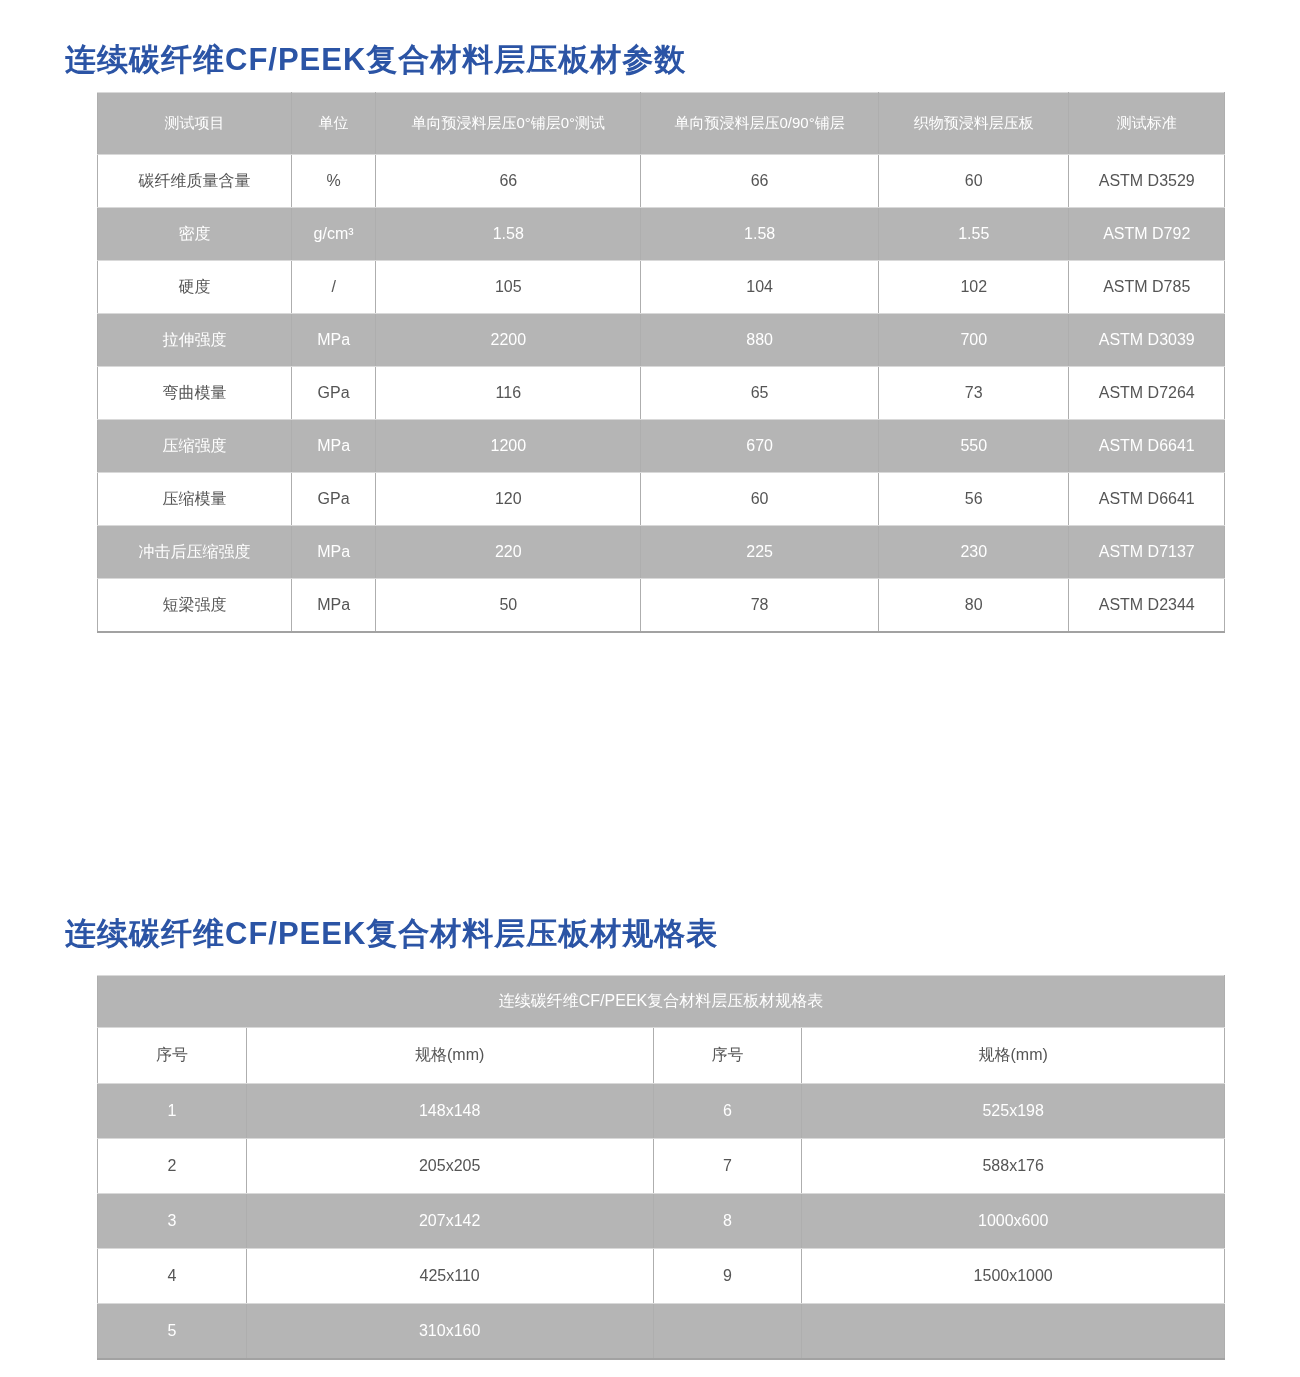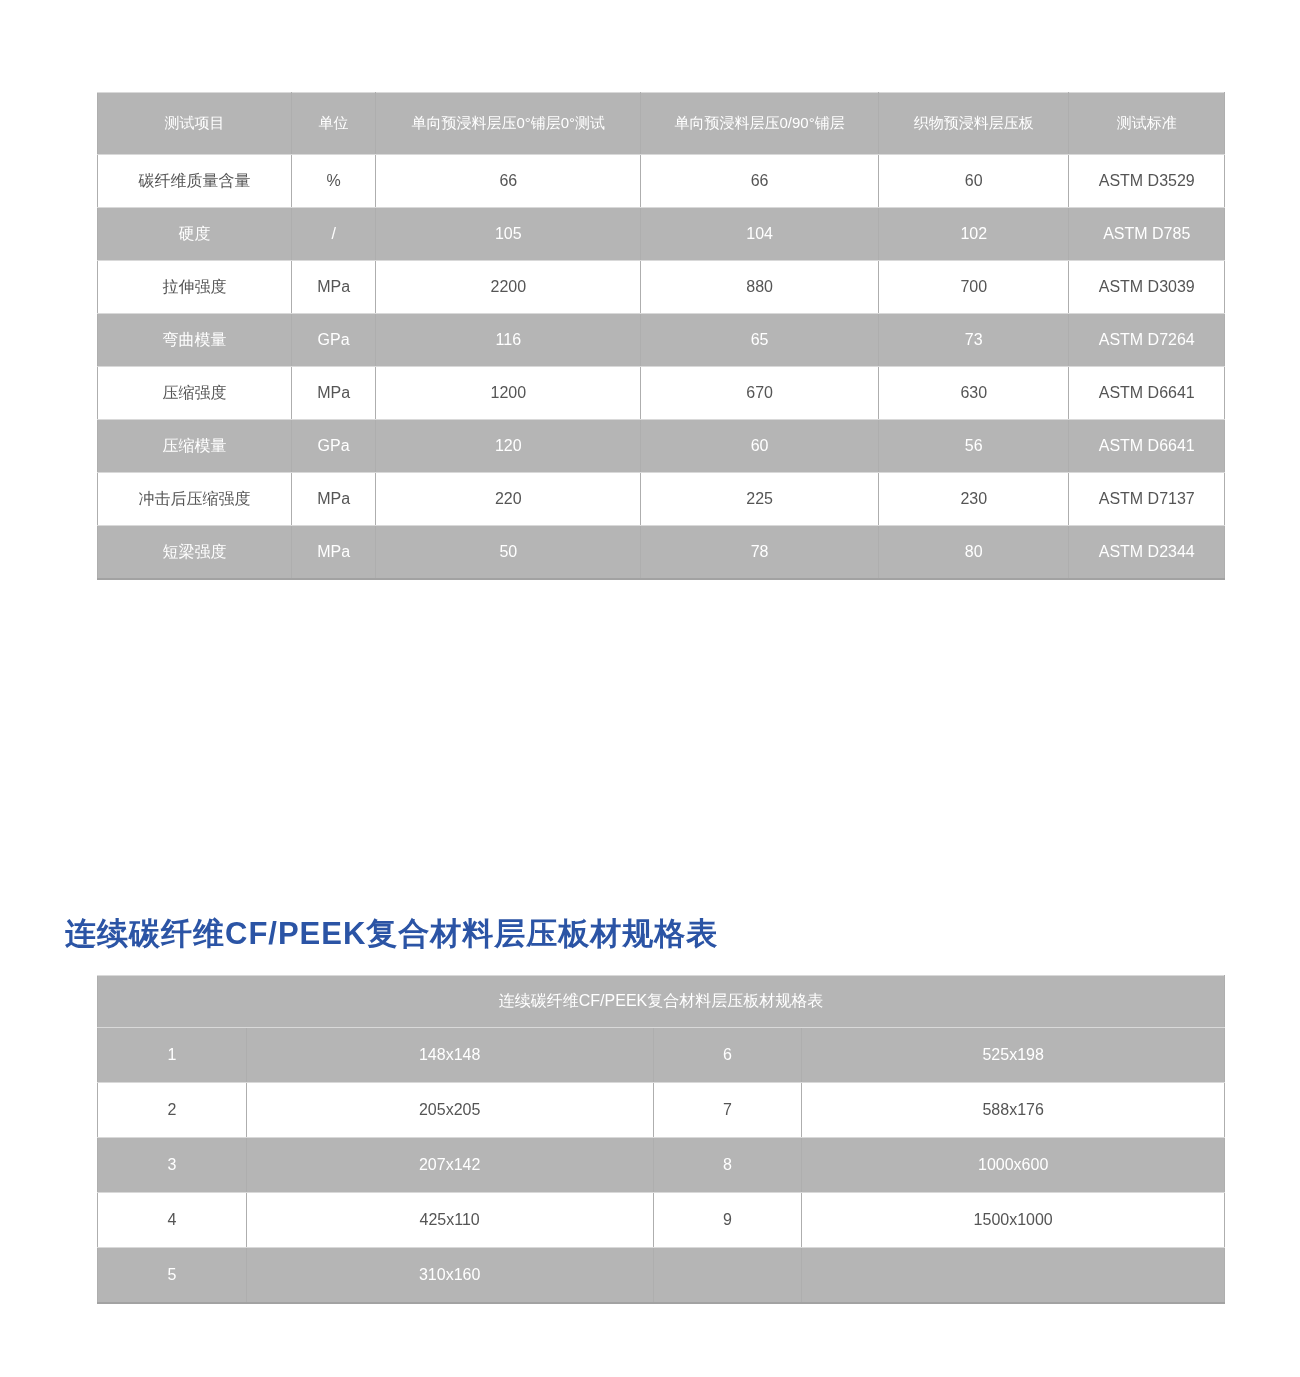--- a/index.html
+++ b/index.html
@@ -70,20 +70,21 @@
   }
   #spec-table tbody td { height: 54px; font-size: 16px; }
   #spec-table tbody tr:nth-child(odd)  td { background: #b5b5b5; color: #ffffff; }
   #spec-table tbody tr:nth-child(even) td { background: #ffffff; color: #555555; }
 </style>
 </head>
 <body>
 
 <div class="page">
 
+  <h1 id="title-params" class="section-title">连续碳纤维CF/PEEK复合材料层压板材参数</h1>
 
   <table id="params-table" class="data-table">
     <colgroup>
       <col style="width:17.2%">
       <col style="width:7.5%">
       <col style="width:23.5%">
       <col style="width:21.1%">
       <col style="width:16.9%">
       <col style="width:13.8%">
     </colgroup>
@@ -100,20 +101,28 @@
     <tbody>
         <tr>
           <td>碳纤维质量含量</td>
           <td>%</td>
           <td>66</td>
           <td>66</td>
           <td>60</td>
           <td>ASTM D3529</td>
         </tr>
         <tr>
+          <td>密度</td>
+          <td>g/cm³</td>
+          <td>1.58</td>
+          <td>1.58</td>
+          <td>1.55</td>
+          <td>ASTM D792</td>
+        </tr>
+        <tr>
           <td>硬度</td>
           <td>/</td>
           <td>105</td>
           <td>104</td>
           <td>102</td>
           <td>ASTM D785</td>
         </tr>
         <tr>
           <td>拉伸强度</td>
           <td>MPa</td>
@@ -128,21 +137,21 @@
           <td>116</td>
           <td>65</td>
           <td>73</td>
           <td>ASTM D7264</td>
         </tr>
         <tr>
           <td>压缩强度</td>
           <td>MPa</td>
           <td>1200</td>
           <td>670</td>
-          <td>630</td>
+          <td>550</td>
           <td>ASTM D6641</td>
         </tr>
         <tr>
           <td>压缩模量</td>
           <td>GPa</td>
           <td>120</td>
           <td>60</td>
           <td>56</td>
           <td>ASTM D6641</td>
         </tr>
@@ -171,20 +180,26 @@
     <colgroup>
       <col style="width:13.2%">
       <col style="width:36.1%">
       <col style="width:13.2%">
       <col style="width:37.5%">
     </colgroup>
     <thead>
       <tr class="banner-row">
         <th colspan="4">连续碳纤维CF/PEEK复合材料层压板材规格表</th>
       </tr>
+      <tr class="colhead-row">
+        <th>序号</th>
+        <th>规格(mm)</th>
+        <th>序号</th>
+        <th>规格(mm)</th>
+      </tr>
     </thead>
     <tbody>
         <tr>
           <td>1</td>
           <td>148x148</td>
           <td>6</td>
           <td>525x198</td>
         </tr>
         <tr>
           <td>2</td>

